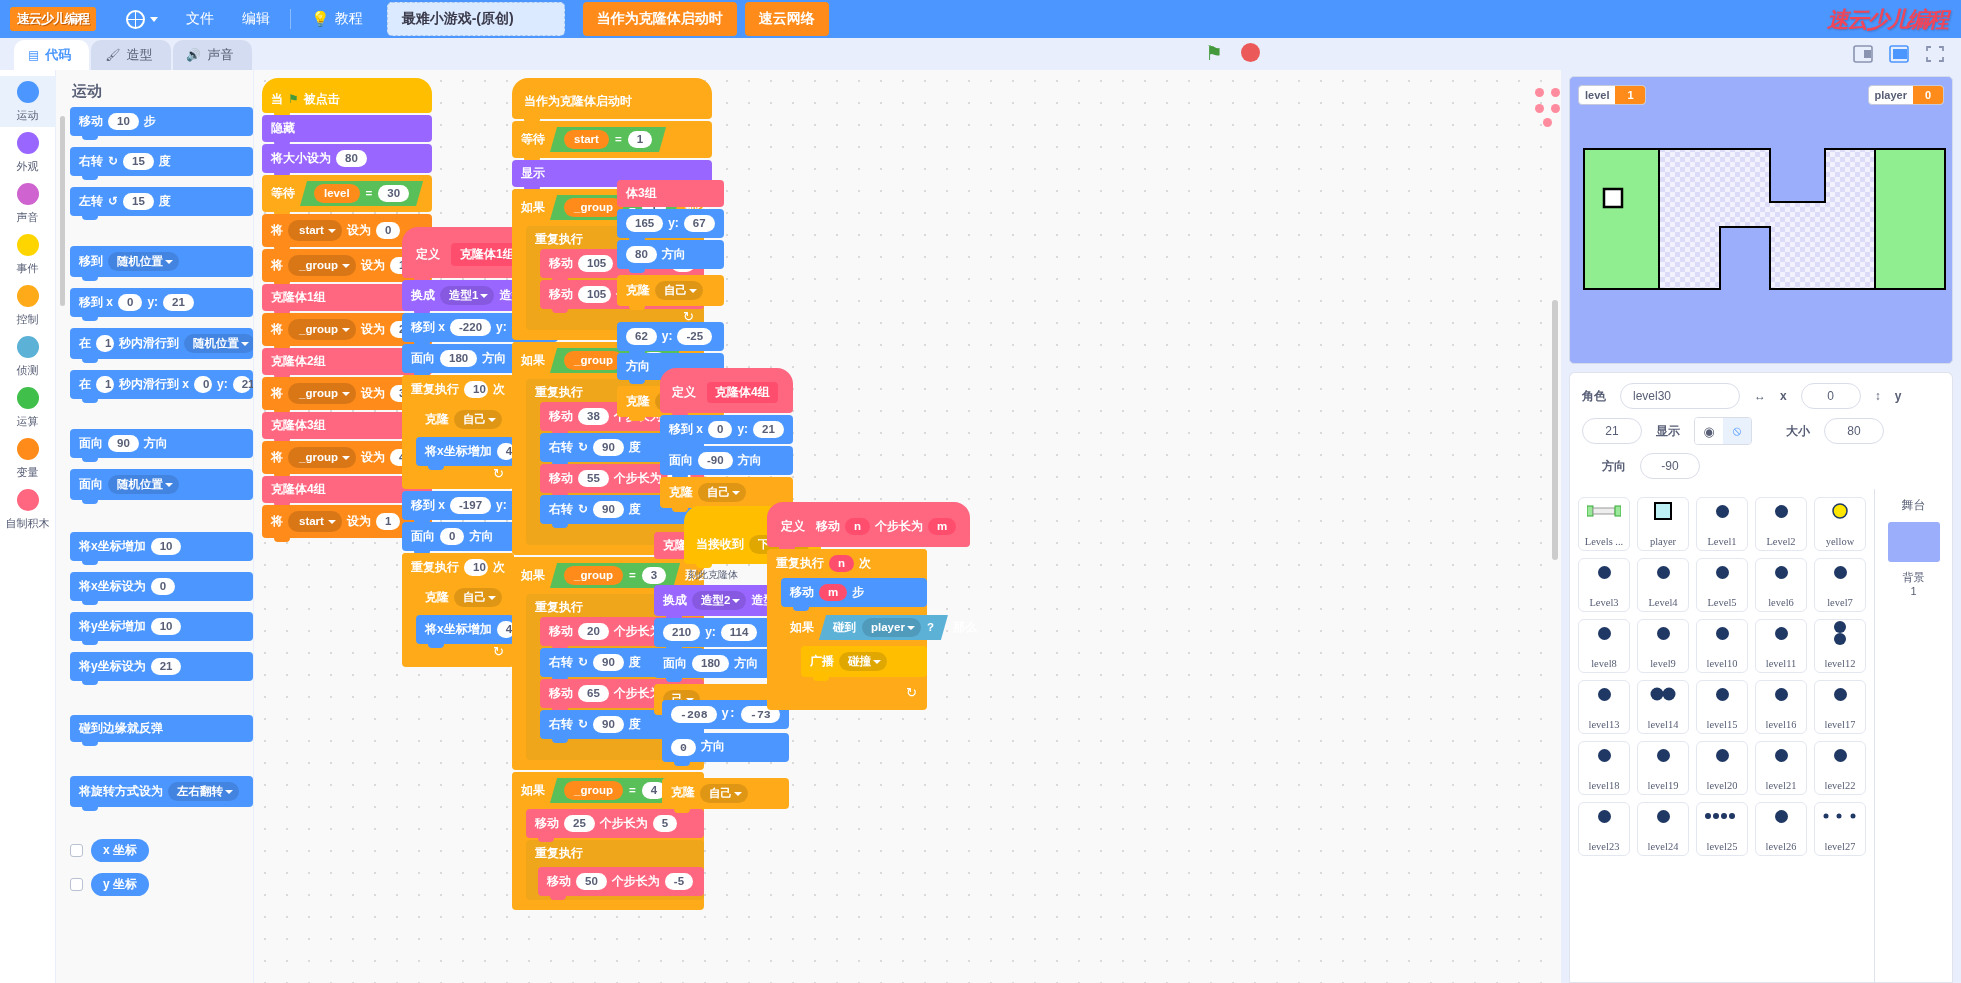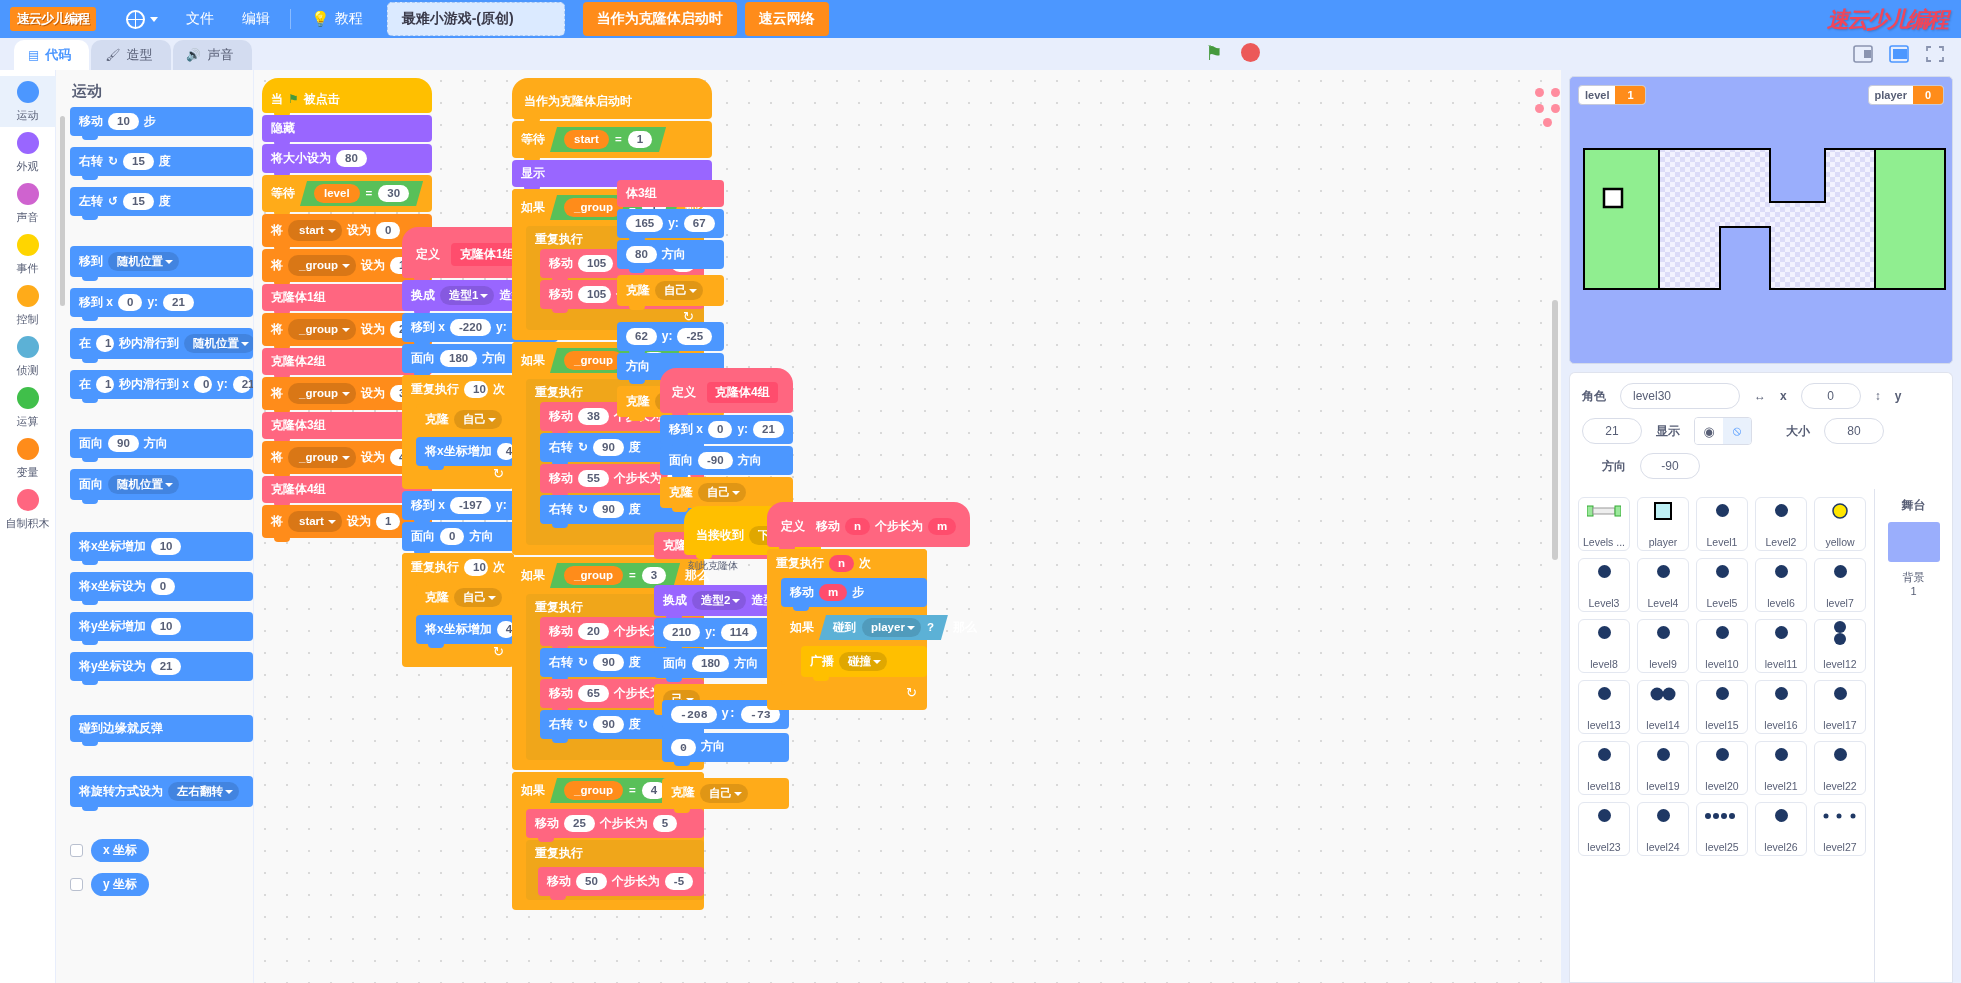--- a/index.html
+++ b/index.html
@@ -159,29 +159,29 @@
   .eye-btn { width: 28px; height: 26px; display: flex; align-items: center;
     justify-content: center; font-size: 13px; color: #575e75; cursor: pointer; background:#fff;}
   .eye-btn.on { background: #e9f1fc; color: #4c97ff; }
 
   .sprites-wrap { display: flex; flex: 1; min-height: 0; }
   .sprite-grid { flex: 1; background: #fff; border: 1px solid #dfe3ee; border-top: none;
     padding: 8px; display: grid; grid-template-columns: repeat(5, 1fr);
     gap: 7px; align-content: start; overflow: hidden; }
   .sp { border: 1px solid #e3e7f0; border-radius: 6px; height: 54px; background: #fff;
     display: flex; flex-direction: column; align-items: center; justify-content: center;
-    gap: 15px; cursor: pointer; }
+    gap: 15px; cursor: pointer; font-family: Liberation Serif, serif; }
   .sp .thumb { height: 20px; display: flex; align-items: center; justify-content: center; }
   .sp .nm { font-size: 10.5px; color: #575e75; max-width: 64px; overflow: hidden;
     text-overflow: ellipsis; white-space: nowrap; }
   .navy { width: 13px; height: 13px; border-radius: 50%; background: #1f3864; display:block; }
 
   .stage-panel { width: 78px; background: #fff; border: 1px solid #dfe3ee;
     border-left: none; border-top: none; text-align: center; padding-top: 8px; }
-  .stage-panel .t { font-size: 12px; color: #575e75; font-weight: bold; }
+  .stage-panel .t { font-size: 12px; color: #575e75; font-weight: normal; }
   .stage-thumb { width: 52px; height: 40px; background: #9aaefc; margin: 8px auto;
     border-radius: 3px; }
   .stage-panel .b { font-size: 11px; color: #575e75; }
   .stage-panel .bn { font-size: 11px; color: #575e75; }
 </style>
 </head>
 <body>
 
 <div class="menubar">
   <div class="brand-logo">速云少儿编程</div>
@@ -759,21 +759,21 @@
         <span class="oval">0</span>
         <span>方向</span>
       </div>
       <div class="blk control nub" style="display:flex;margin-top:16px">
         <span>克隆</span>
         <span class="drop">自己</span>
       </div>
     </div>
 
     <div class="script" style="left:430px; top:436px;">
-      <div class="blk events hat nub" style="display:flex;padding:20px 12px 10px;background:#ffbf00">
+      <div class="blk events hat nub" style="display:flex;padding:29px 12px 10px;background:#ffbf00">
         <span>当接收到</span>
         <span class="drop">下一关</span>
       </div>
       <div style="font-size:10px;color:#575e75;margin-top:4px;margin-left:4px">刻此克隆体</div>
     </div>
 
     <div class="script" style="left:513px; top:432px;">
       <div class="blk myblk hat nub" style="display:flex;padding:16px 14px 12px">
         <span>定义</span>
         <span style="margin-left:6px">移动</span>

